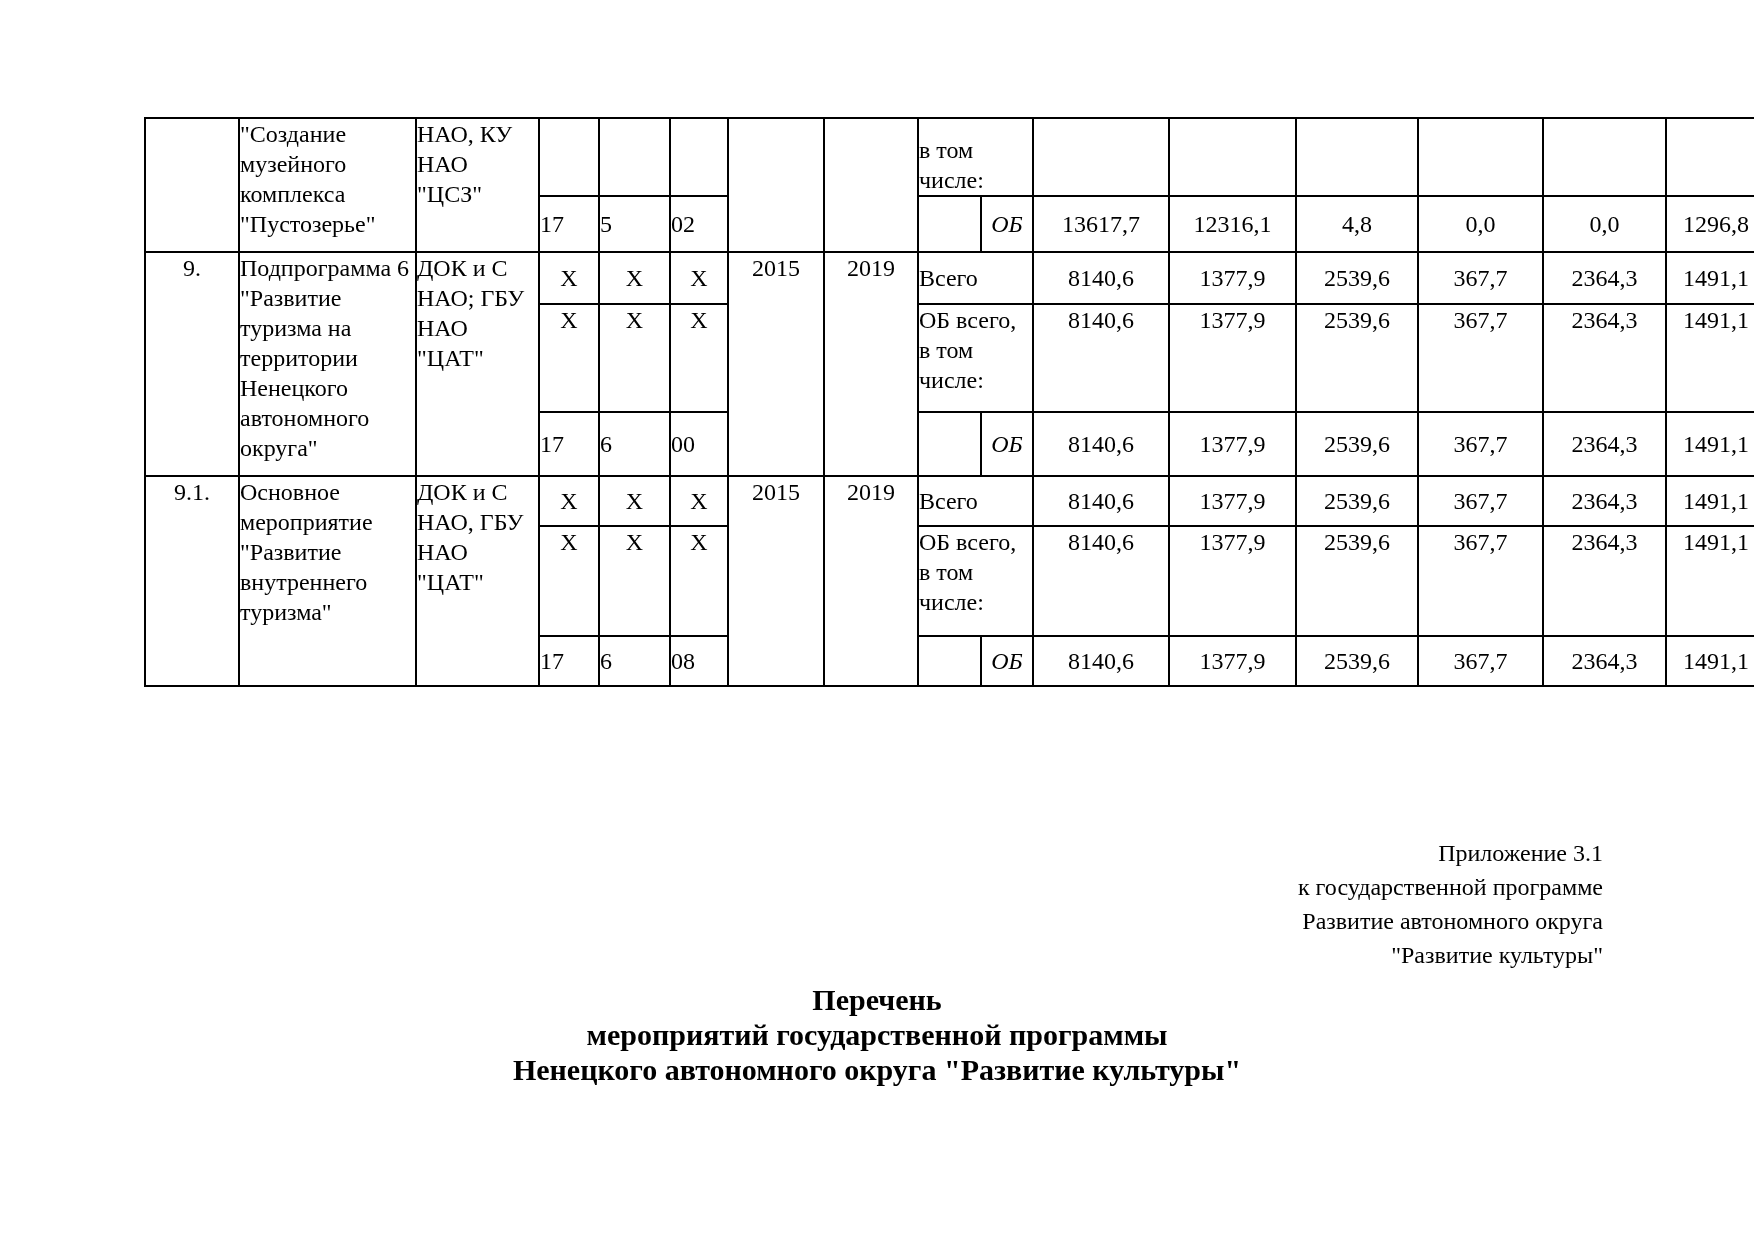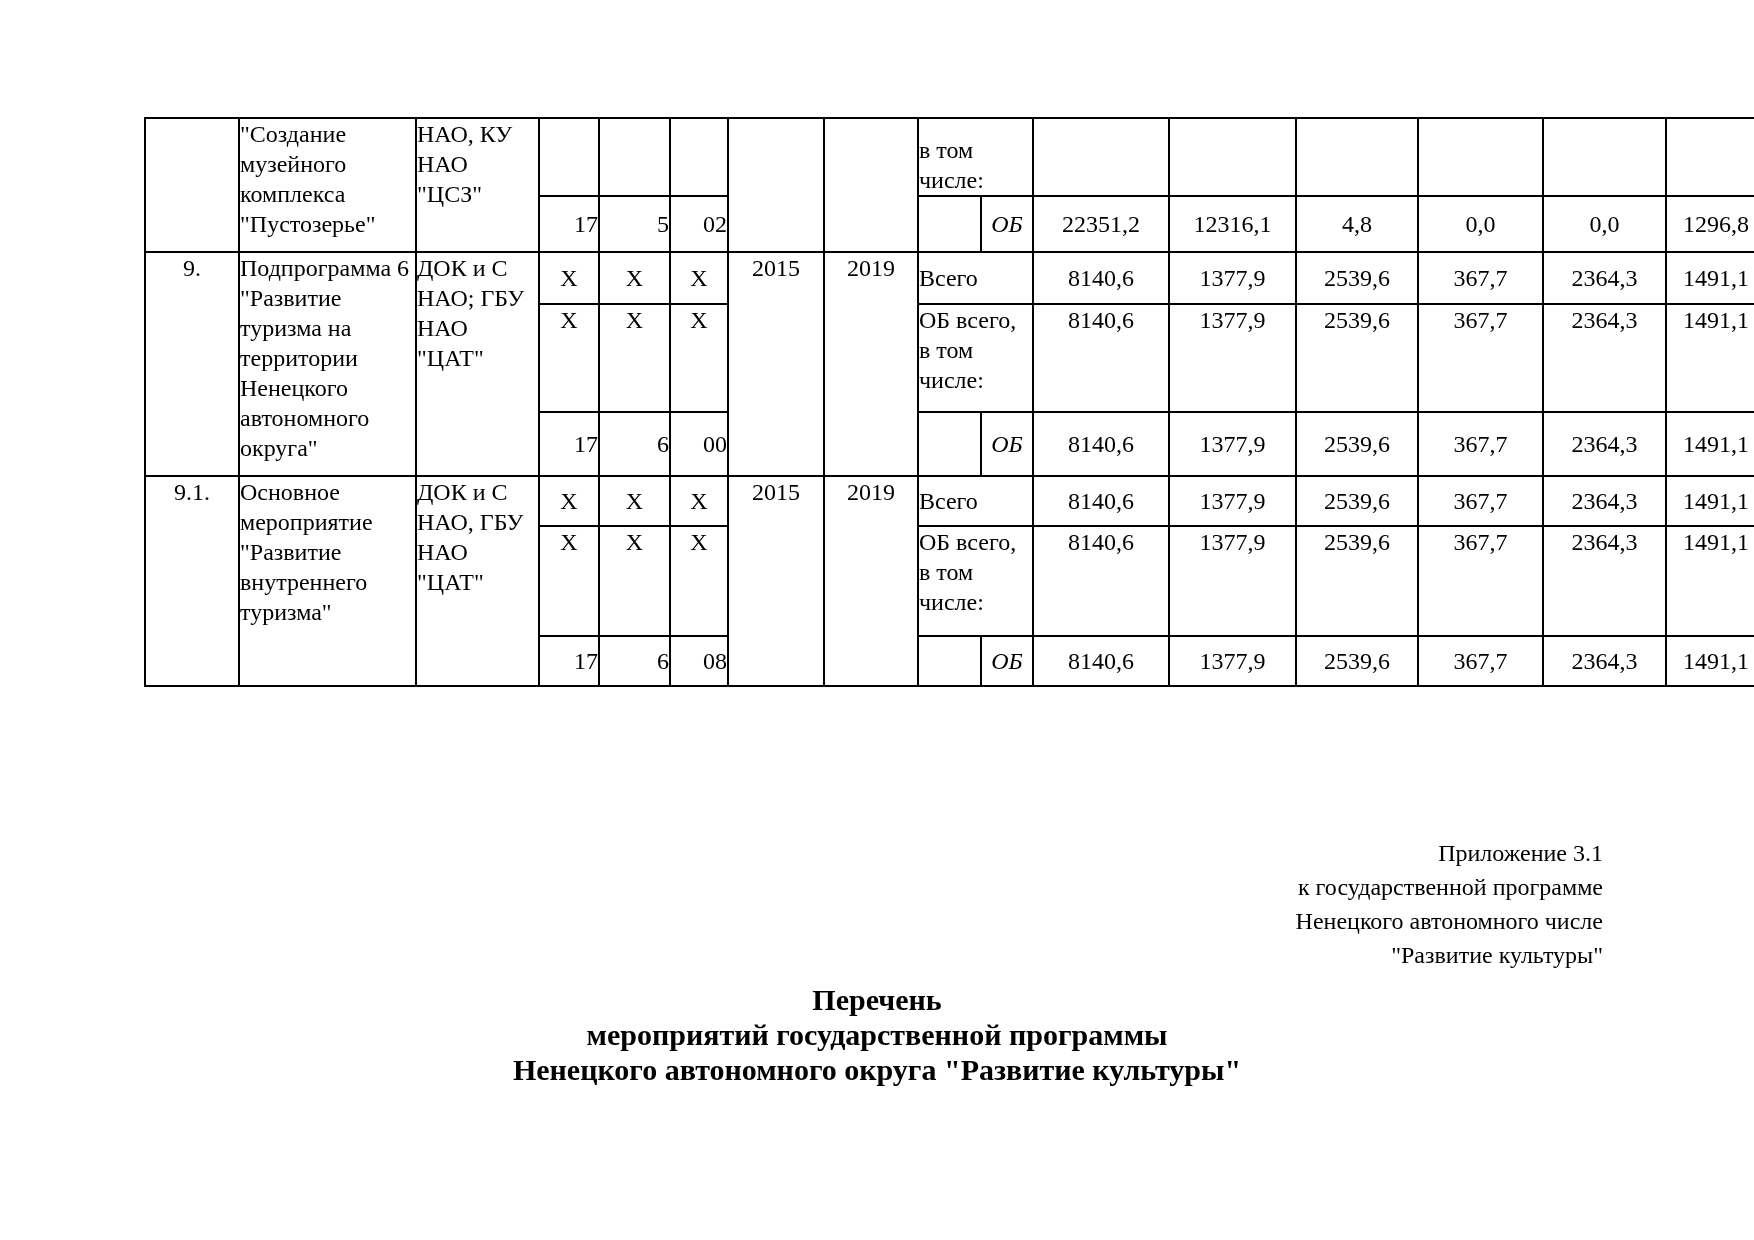--- a/index.html
+++ b/index.html
@@ -30,21 +30,21 @@
     overflow: hidden;
     word-wrap: break-word;
   }
   
   td.txt-top      { text-align: left;  vertical-align: top;    padding: 6px 6px 4px 8px; }
   td.txt-bottom   { text-align: left;  vertical-align: bottom; padding: 4px 6px 2px 8px; }
   td.num-col      { text-align: center; vertical-align: top;   padding-top: 12px; }
   td.year-col     { text-align: center; vertical-align: top;   padding-top: 11px; }
   td.x-mid        { text-align: center; vertical-align: middle; }
   td.x-top        { text-align: center; vertical-align: top;   padding-top: 8px; }
-  td.code-mid     { text-align: right; vertical-align: middle; }
+  td.code-mid     { text-align: left; vertical-align: middle; }
   td.label-mid    { text-align: left;  vertical-align: middle; padding: 2px 6px 2px 8px; margin-left: 12px; }
   td.ob-mid       { text-align: center; vertical-align: middle; font-style: italic; }
   td.val-mid      { text-align: center; vertical-align: middle; }
   td.val-top      { text-align: center; vertical-align: top;   padding-top: 8px; }
 
   .appendix-block {
     position: absolute;
     top: 836px;
     right: 151px;
     text-align: right;
@@ -105,21 +105,21 @@
       <td></td>
       <td></td>
     </tr>
 
     <tr style="height:56px">
       <td class="code-mid">17</td>
       <td class="code-mid">5</td>
       <td class="code-mid">02</td>
       <td></td>
       <td class="ob-mid">ОБ</td>
-      <td class="val-mid">22351,2</td>
+      <td class="val-mid">13617,7</td>
       <td class="val-mid">12316,1</td>
       <td class="val-mid">4,8</td>
       <td class="val-mid">0,0</td>
       <td class="val-mid">0,0</td>
       <td class="val-mid">1296,8</td>
     </tr>
 
     <tr style="height:52px">
       <td rowspan="3" class="num-col">9.</td>
       <td rowspan="3" class="txt-top">Подпрограмма 6 "Развитие туризма на территории Ненецкого автономного округа"</td>
@@ -209,21 +209,21 @@
       <td class="val-mid">2364,3</td>
       <td class="val-mid">1491,1</td>
     </tr>
   </tbody>
     </table>
 </div>
 
 <div class="appendix-block">
   <div>Приложение 3.1</div>
   <div>к государственной программе</div>
-  <div>Ненецкого автономного числе</div>
+  <div>Развитие автономного округа</div>
   <div>"Развитие культуры"</div>
 </div>
 
 <div class="title-block">
   <div>Перечень</div>
   <div>мероприятий государственной программы</div>
   <div>Ненецкого автономного округа "Развитие культуры"</div>
 </div>
 
 </body></html>

